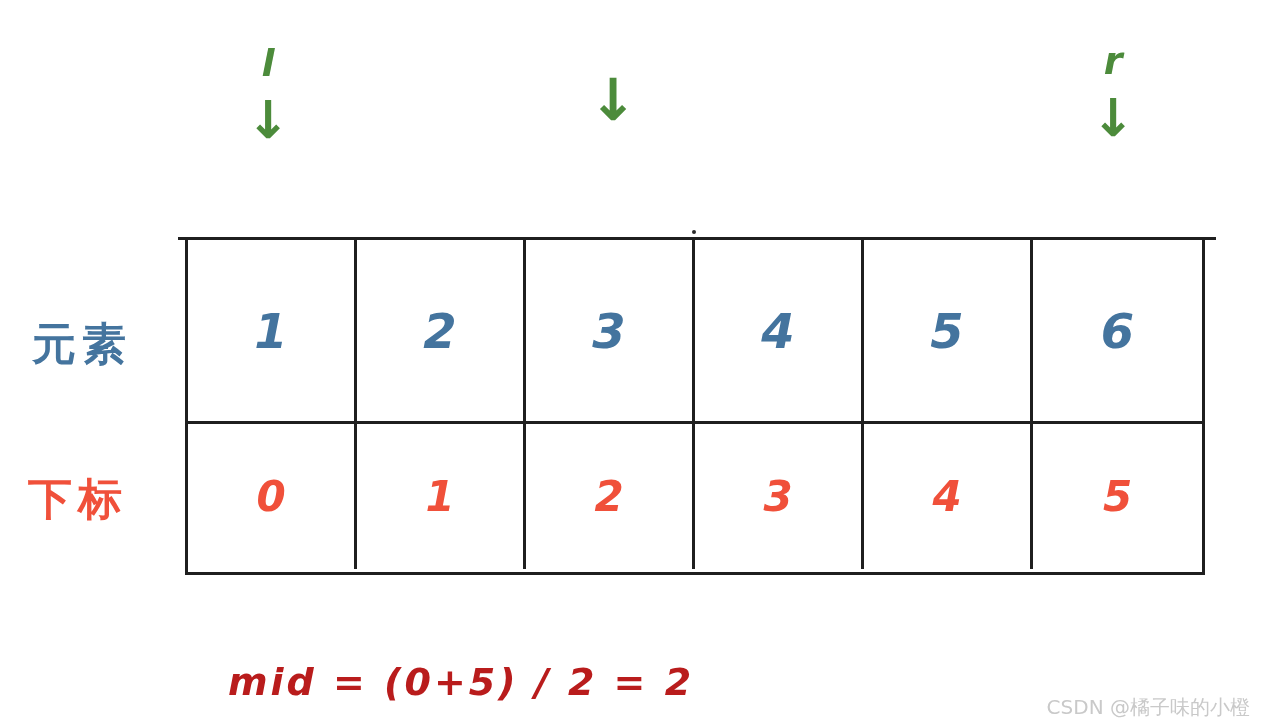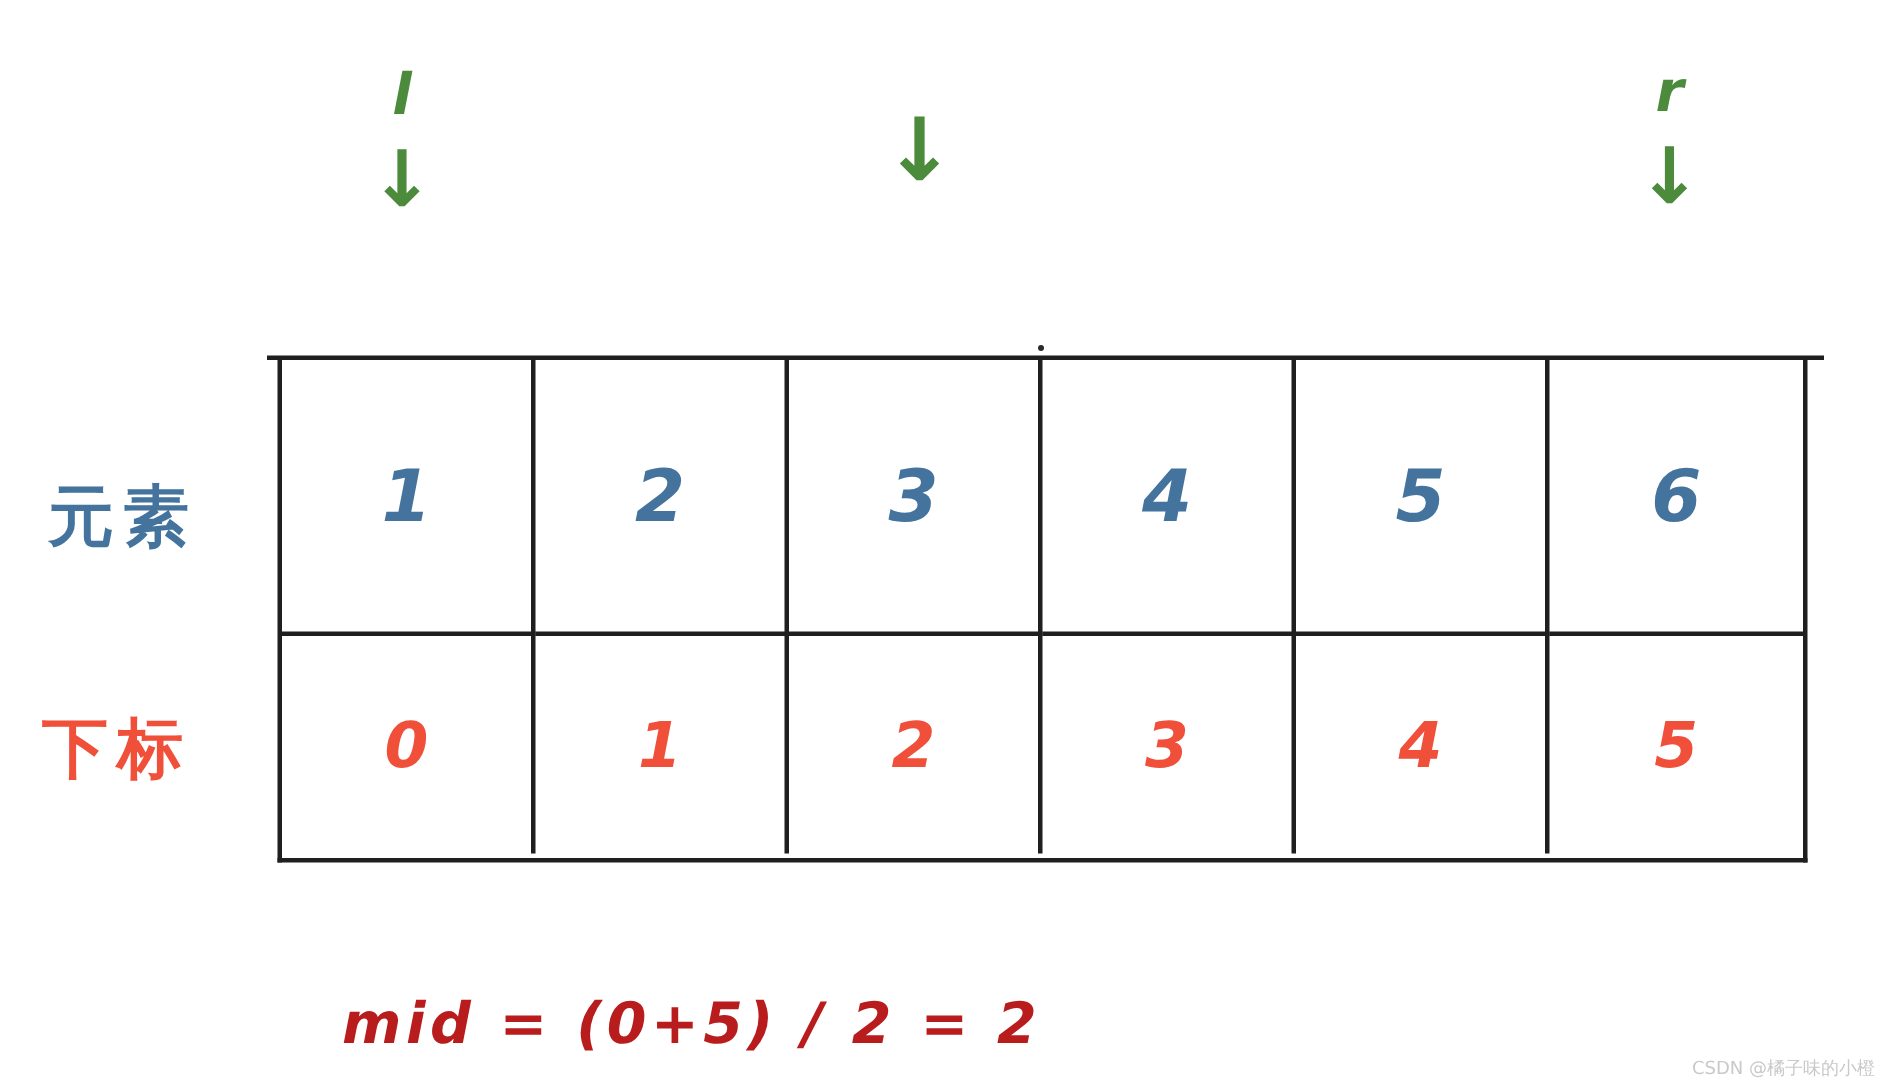--- a/index.html
+++ b/index.html
@@ -94,21 +94,21 @@
     font-size: 38px;
     letter-spacing: 3px;
     color: #b91c1c;
     margin-top: 20px;
   }
 
   
   .watermark {
     position: absolute;
     right: 12px; bottom: 4px;
-    font-size: 12px;
+    font-size: 20px;
     color: #c9c9c9;
     font-style: normal;
   }
 </style>
 </head>
 <body>
 
 <div class="canvas">
 
   <div class="pointer pointer-l">

